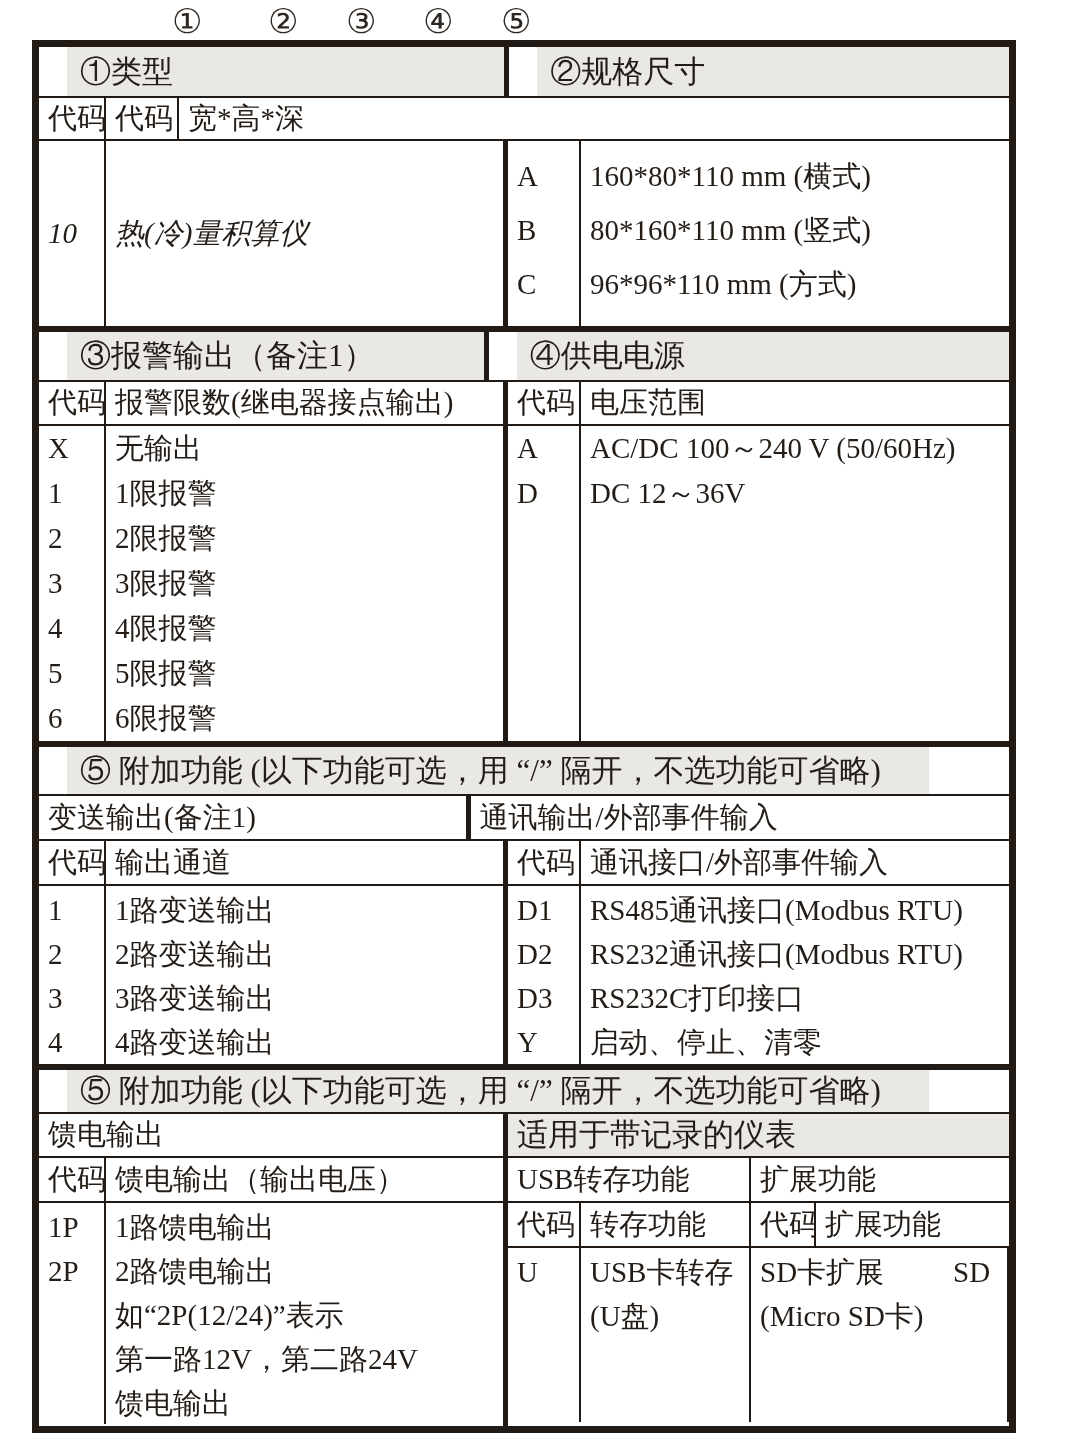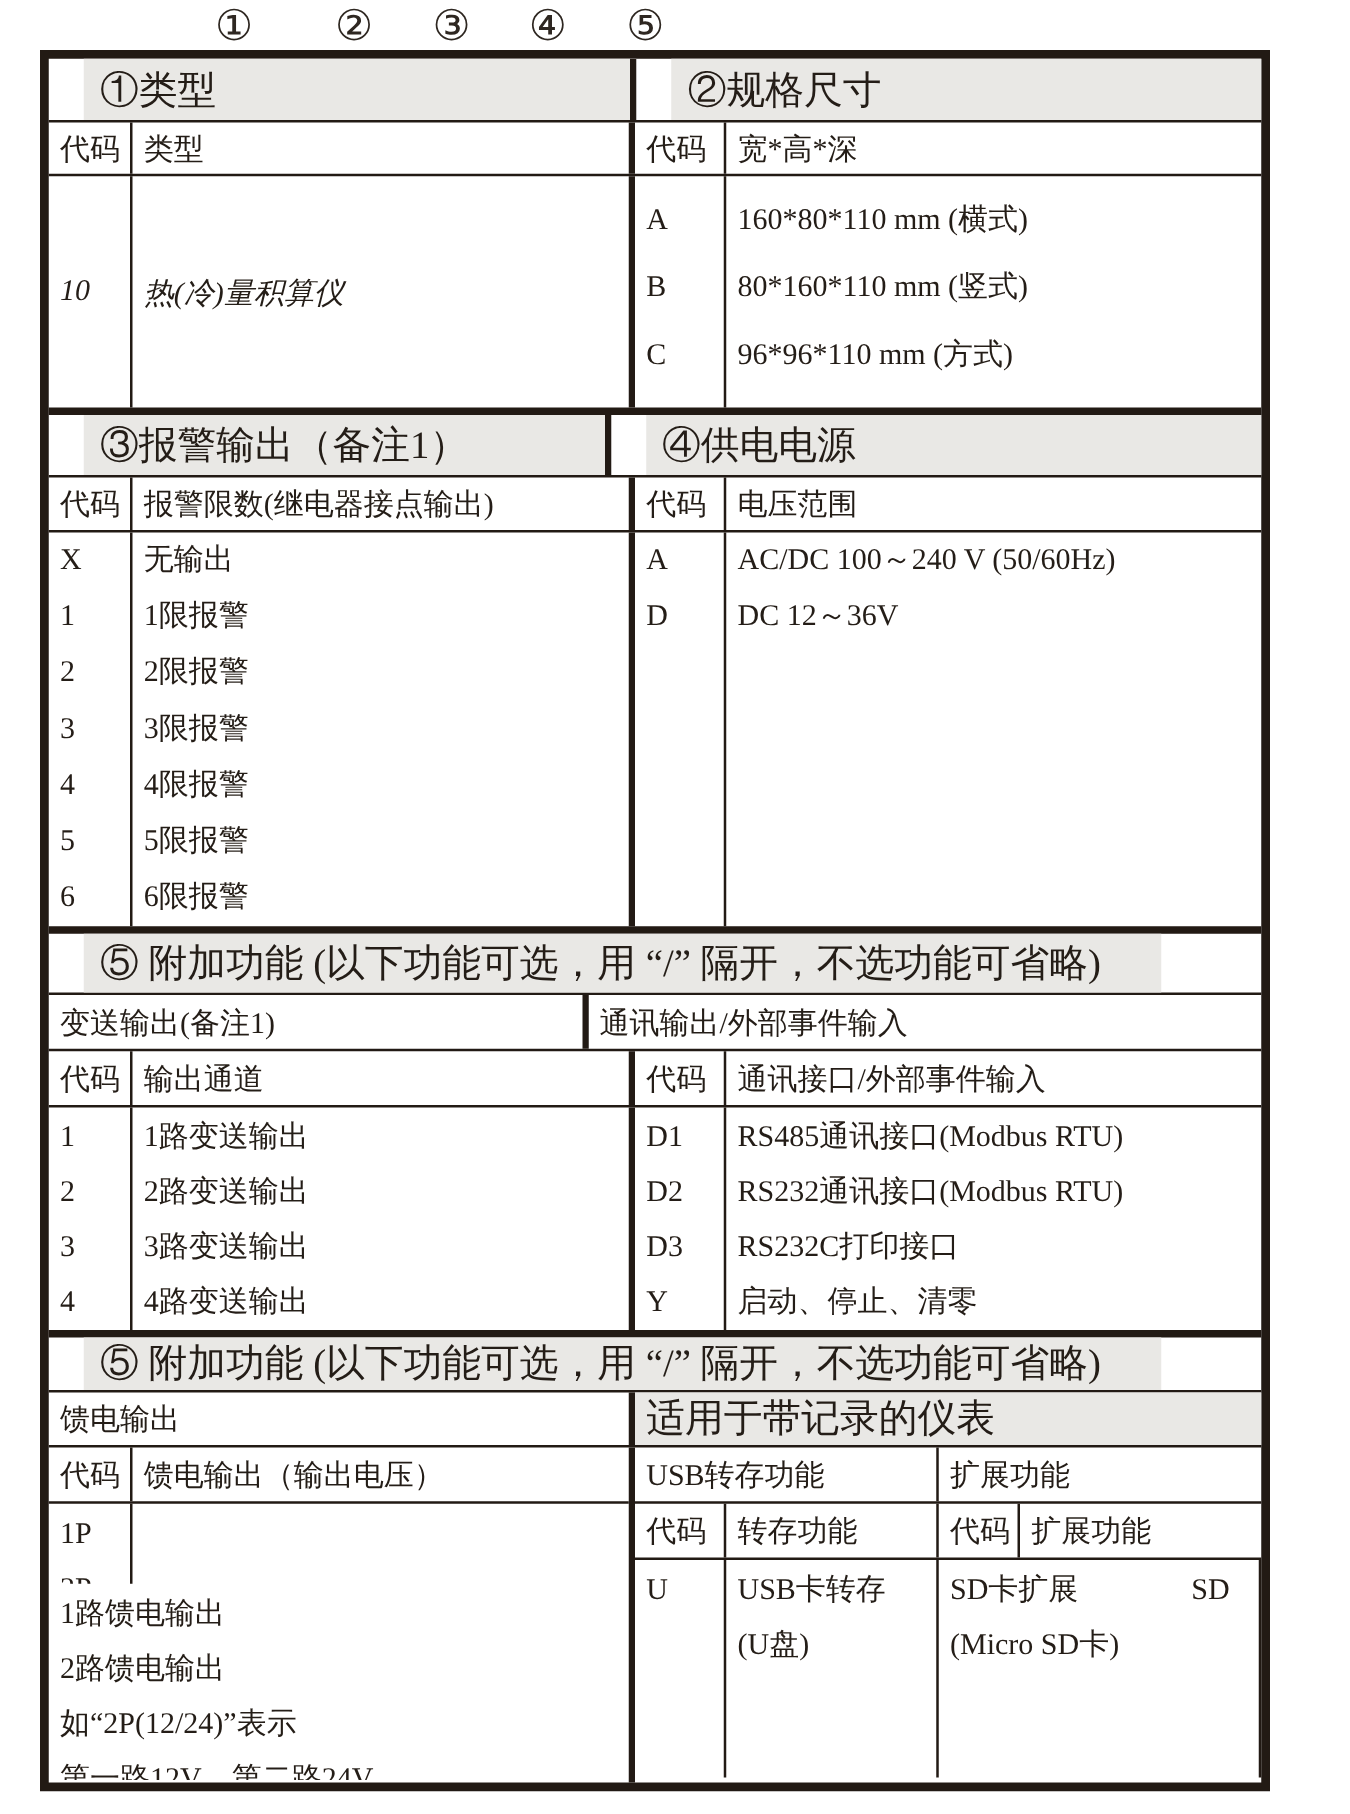--- a/index.html
+++ b/index.html
@@ -26,38 +26,38 @@
     background:#ffffff;
   }
   .section{border-top:6px solid #221a14;}
   .section:first-child{border-top:none;}
   .row{display:flex;width:970px;box-sizing:border-box;border-bottom:2px solid #221a14;}
   .row.last{border-bottom:none;}
   .c{
     box-sizing:border-box;
     border-right:2px solid #221a14;
     display:flex;align-items:center;
-    font-size:24px;
+    font-size:29px;
     padding:0 6px 0 9px;
     overflow:hidden;white-space:nowrap;
   }
   .c.end{border-right:none;}
   .c.maindiv{border-right:5px solid #221a14;}
   .band{background:#e9e8e5;font-size:31px;}
   .wL1{width:67px;}  .wL2{width:402px;}  .wR1{width:73px;}  .wR2{width:428px;}
   .full{width:862px;}
   .halfL{width:469px;box-sizing:border-box;border-right:5px solid #221a14;}
   .halfR{width:397px;box-sizing:border-box;}
   .wU1{width:73px;} .wU2{width:170px;} .wE1{width:65px;} .wE2{width:193px;}
   .spanU{width:243px;} .spanE{width:258px;}
 
   .h51{height:51px;} .h43{height:43px;} .h50{height:50px;} .h44{height:44px;}
   .h45{height:45px;} .h49{height:49px;}
   .b185{height:185px;} .b315{height:315px;} .b178{height:178px;}
-  .b221{height:221px;flex-direction:column;} .b174{height:174px;}
+  .b221{height:221px;} .b174{height:174px;}
 
   
   .stack{flex-direction:column;align-items:flex-start;justify-content:flex-start;}
   .stack .ln{display:block;line-height:45px;height:45px;white-space:nowrap;}
   .stack.p54 .ln{line-height:54px;height:54px;}
   .stack.p44 .ln{line-height:44px;height:44px;}
   .stack.pt8{padding-top:8px;}
   .stack.pt2{padding-top:2px;}
   .vcenter{align-items:center;font-style:italic;}
   .band.pad{padding-left:13px;margin-left:28px;}
@@ -75,21 +75,20 @@
 
 <div class="tbl">
 
   <div class="section">
     <div class="row h51">
       <div class="c band maindiv pad" style="width:469px">①类型</div>
       <div class="c band end pad" style="width:501px">②规格尺寸</div>
     </div>
     <div class="row h43">
       <div class="c wL1">代码</div>
-      <div class="c wL2 maindiv">类型</div>
       <div class="c wR1">代码</div>
       <div class="c wR2 end">宽*高*深</div>
     </div>
     <div class="row b185 last">
       <div class="c wL1 vcenter">10</div>
       <div class="c wL2 maindiv vcenter">热(冷)量积算仪</div>
       <div class="c wR1 stack p54 pt8">
         <span class="ln">A</span>
         <span class="ln">B</span>
         <span class="ln">C</span>

